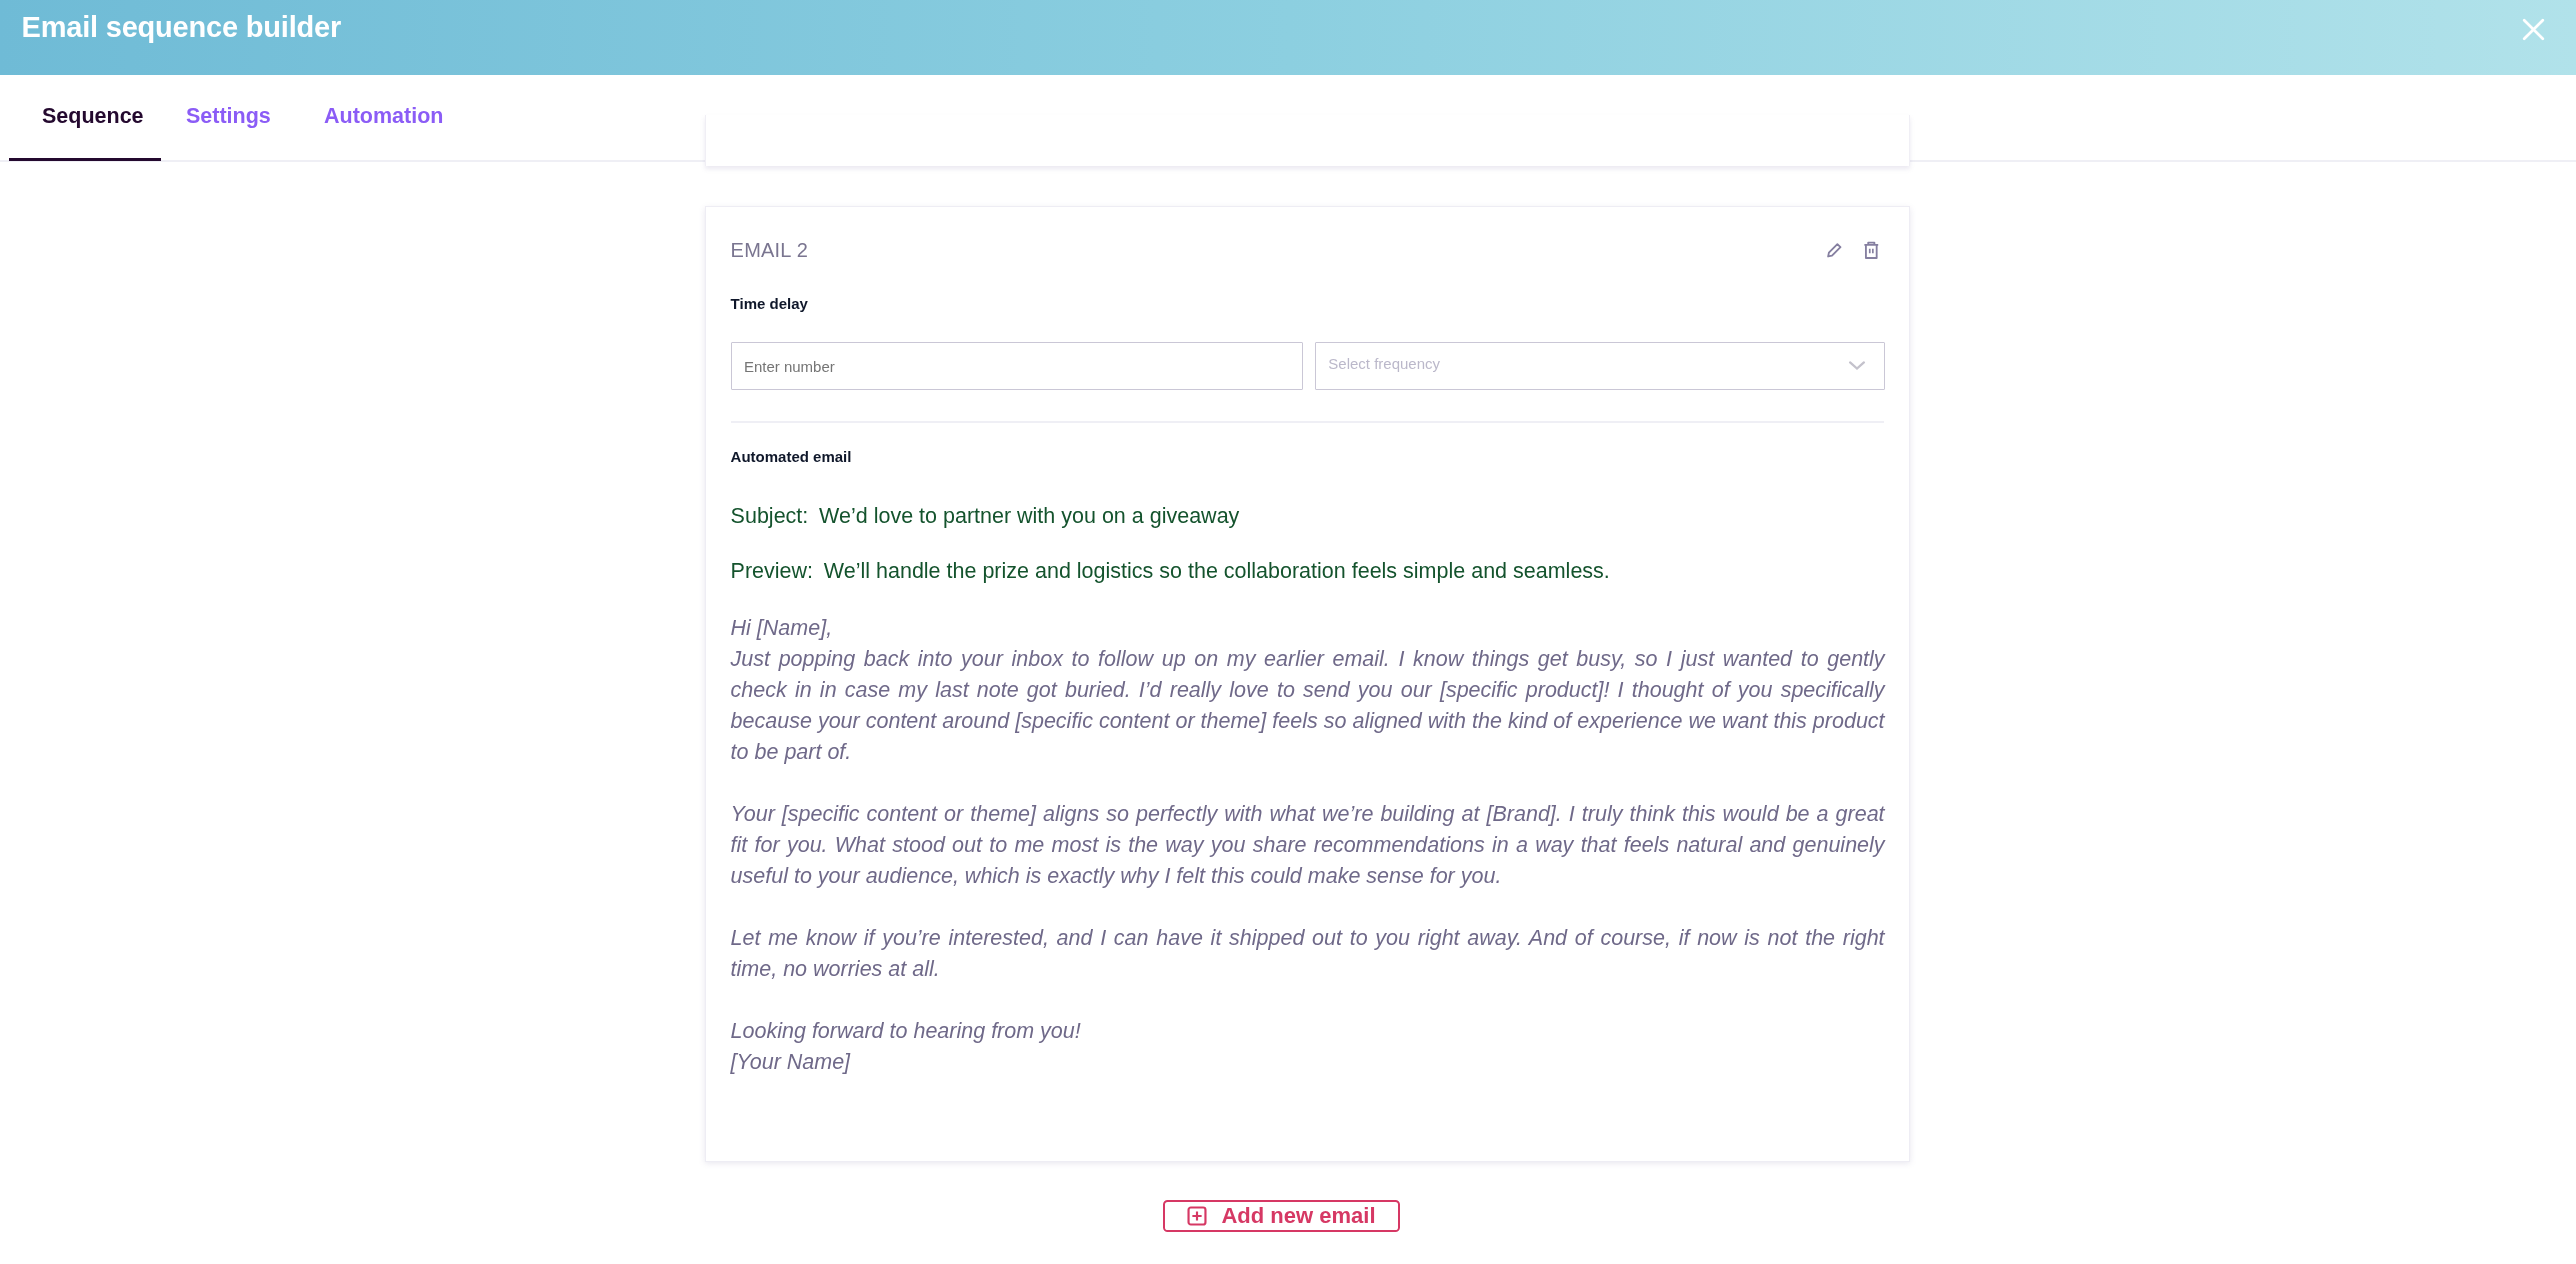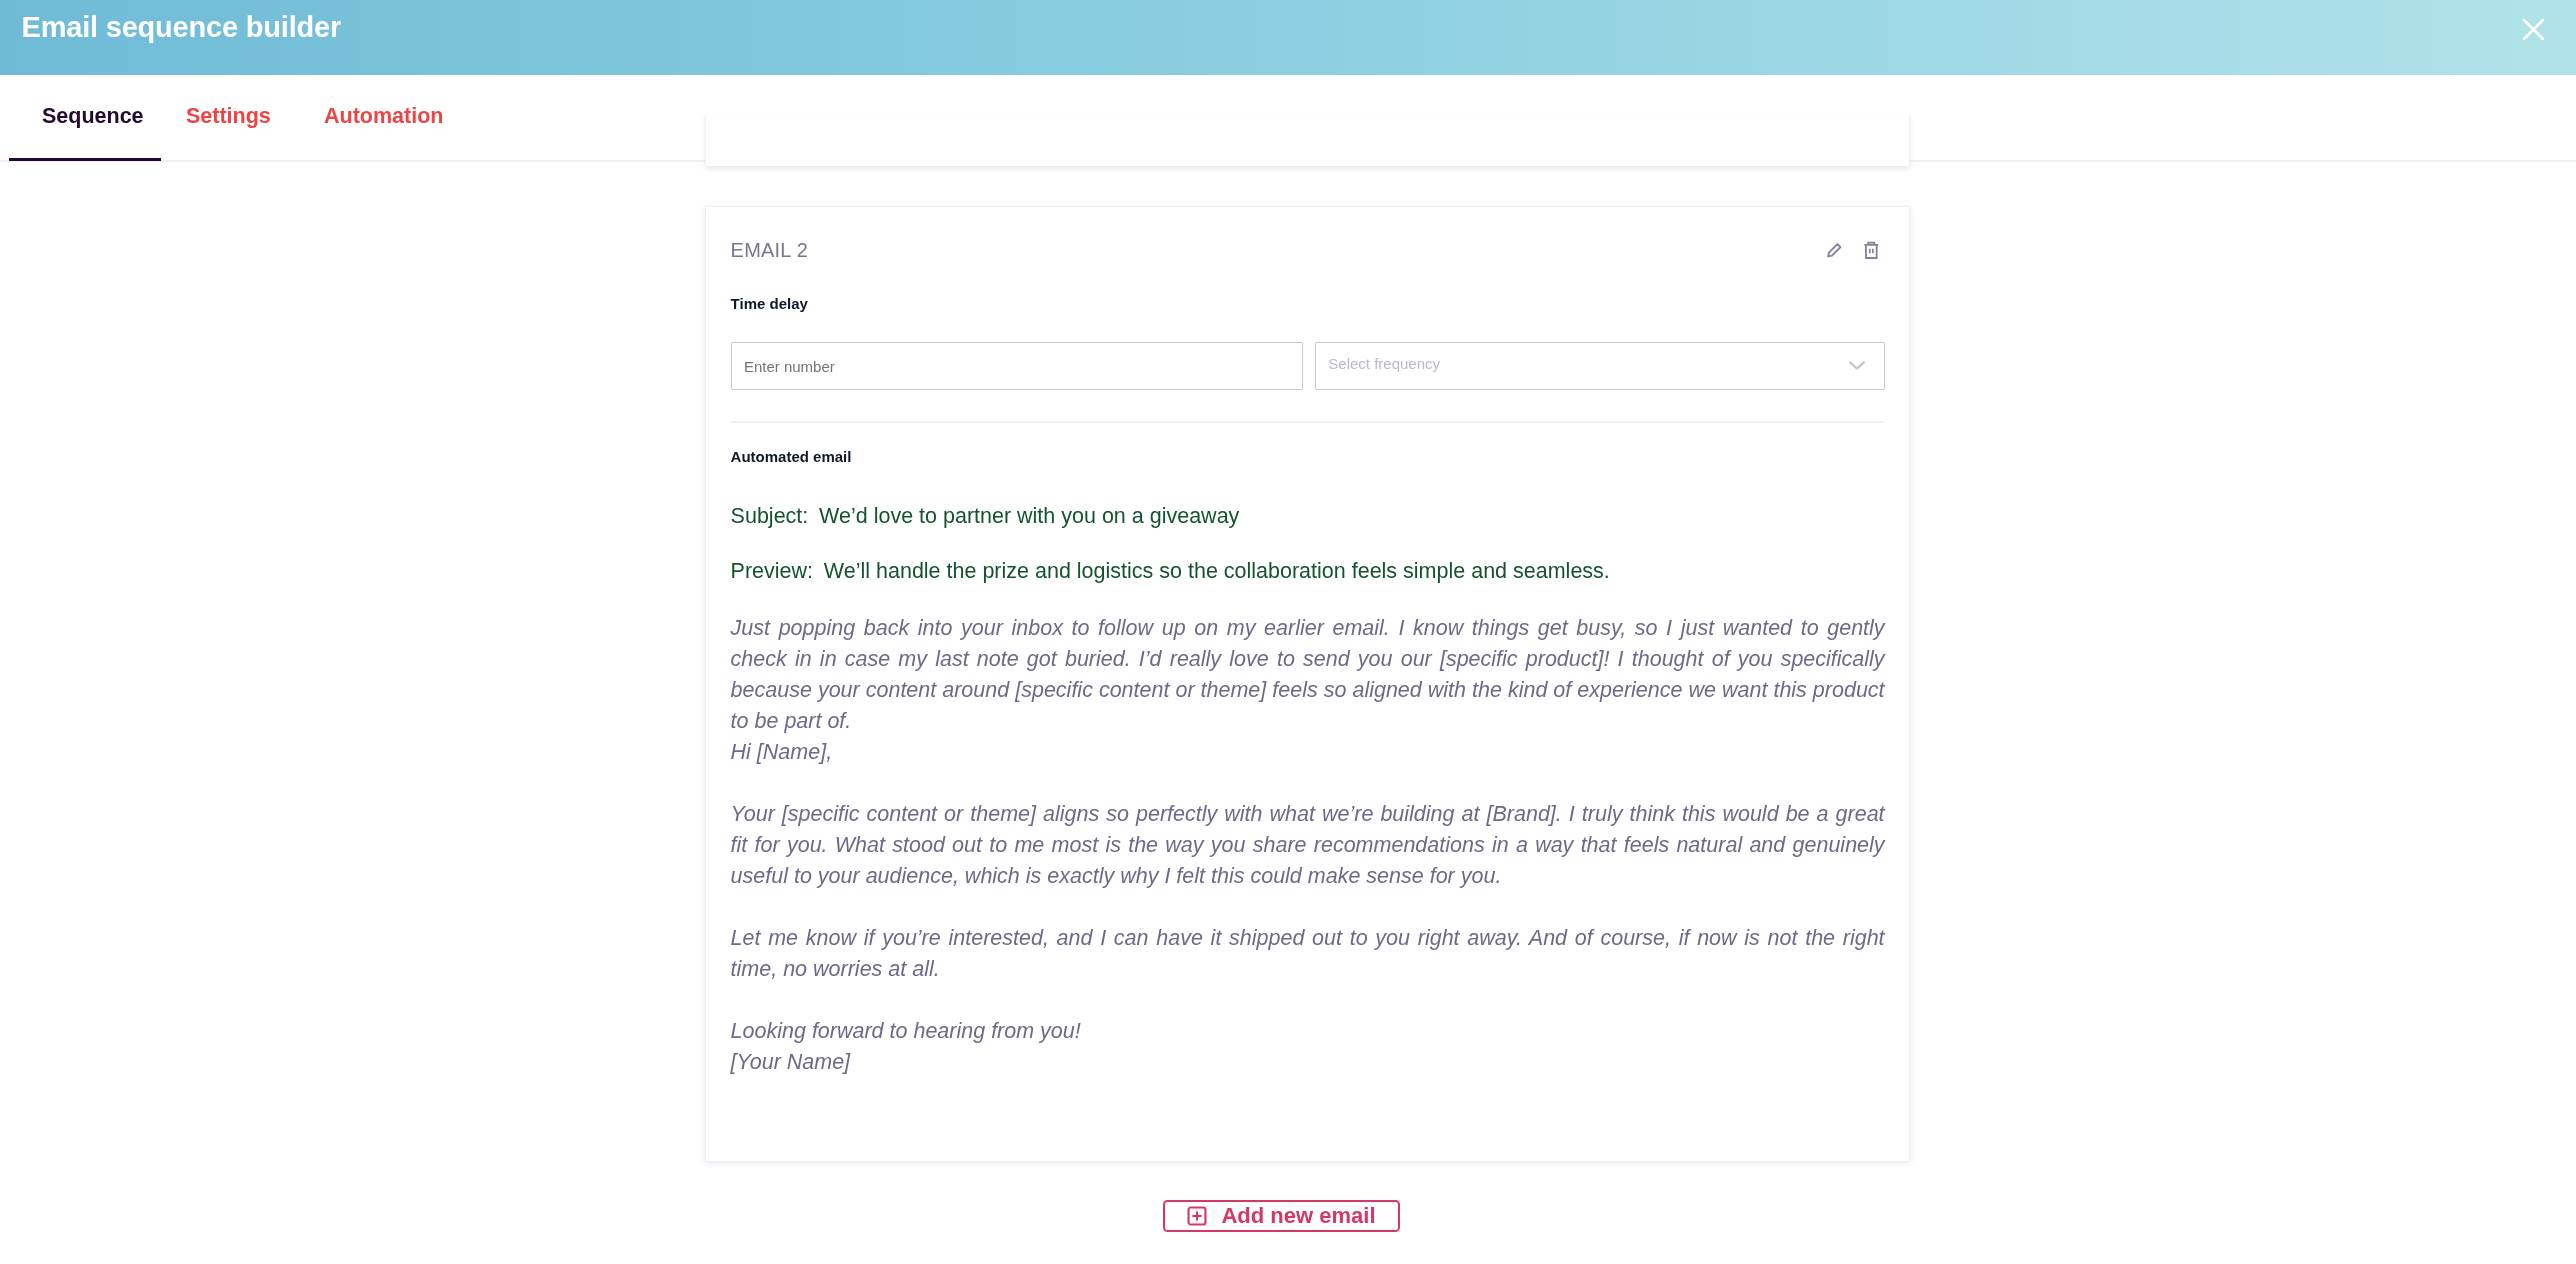--- a/index.html
+++ b/index.html
@@ -16,21 +16,21 @@
     letter-spacing:-0.2px;
   }
   .close-btn {
     position:absolute; left:2518px; top:14px; width:31px; height:31px; cursor:pointer;
   }
   .tabs {
     position:absolute; left:0; top:75px; width:2576px; height:87px;
     border-bottom:2.3px solid #efeff5; box-sizing:border-box;
   }
   .tab {
-    position:absolute; top:29px; font-size:21.5px; font-weight:bold; color:#ef4444; cursor:pointer;
+    position:absolute; top:29px; font-size:21.5px; font-weight:bold; color:#8b5cf6; cursor:pointer;
   }
   .tab.active { color:#24092f;margin-left:8px; }
   .tab-underline {
     position:absolute; left:9.2px; top:83px; width:152px; height:3.1px; background:#24092f;
   }
   .prev-card {
     position:absolute; left:705px; top:115px; width:1205px; height:51px;
     background:#fff; box-shadow:0 3.1px 4.6px rgba(120,110,160,0.15);
     border-left:1.5px solid #f0eff5; border-right:1.5px solid #f0eff5; box-sizing:border-box;
   }
@@ -122,22 +122,22 @@
   <div class="section-title" style="top:241px;">Automated email</div>
 
   <div class="meta-line" style="top:297px;">
     <span class="lbl">Subject:</span><span>We’d love to partner with you on a giveaway</span>
   </div>
   <div class="meta-line" style="top:352px;">
     <span class="lbl">Preview:</span><span>We’ll handle the prize and logistics so the collaboration feels simple and seamless.</span>
   </div>
 
   <div class="body-text">
+    <p>Hi [Name],</p>
     <p>Just popping back into your inbox to follow up on my earlier email. I know things get busy, so I just wanted to gently check in in case my last note got buried. I’d really love to send you our [specific product]! I thought of you specifically because your content around [specific content or theme] feels so aligned with the kind of experience we want this product to be part of.</p>
-    <p>Hi [Name],</p>
     <div class="gap"></div>
     <p>Your [specific content or theme] aligns so perfectly with what we’re building at [Brand]. I truly think this would be a great fit for you. What stood out to me most is the way you share recommendations in a way that feels natural and genuinely useful to your audience, which is exactly why I felt this could make sense for you.</p>
     <div class="gap"></div>
     <p>Let me know if you’re interested, and I can have it shipped out to you right away. And of course, if now is not the right time, no worries at all.</p>
     <div class="gap"></div>
     <p>Looking forward to hearing from you!</p>
     <p>[Your Name]</p>
   </div>
 </div>
 

